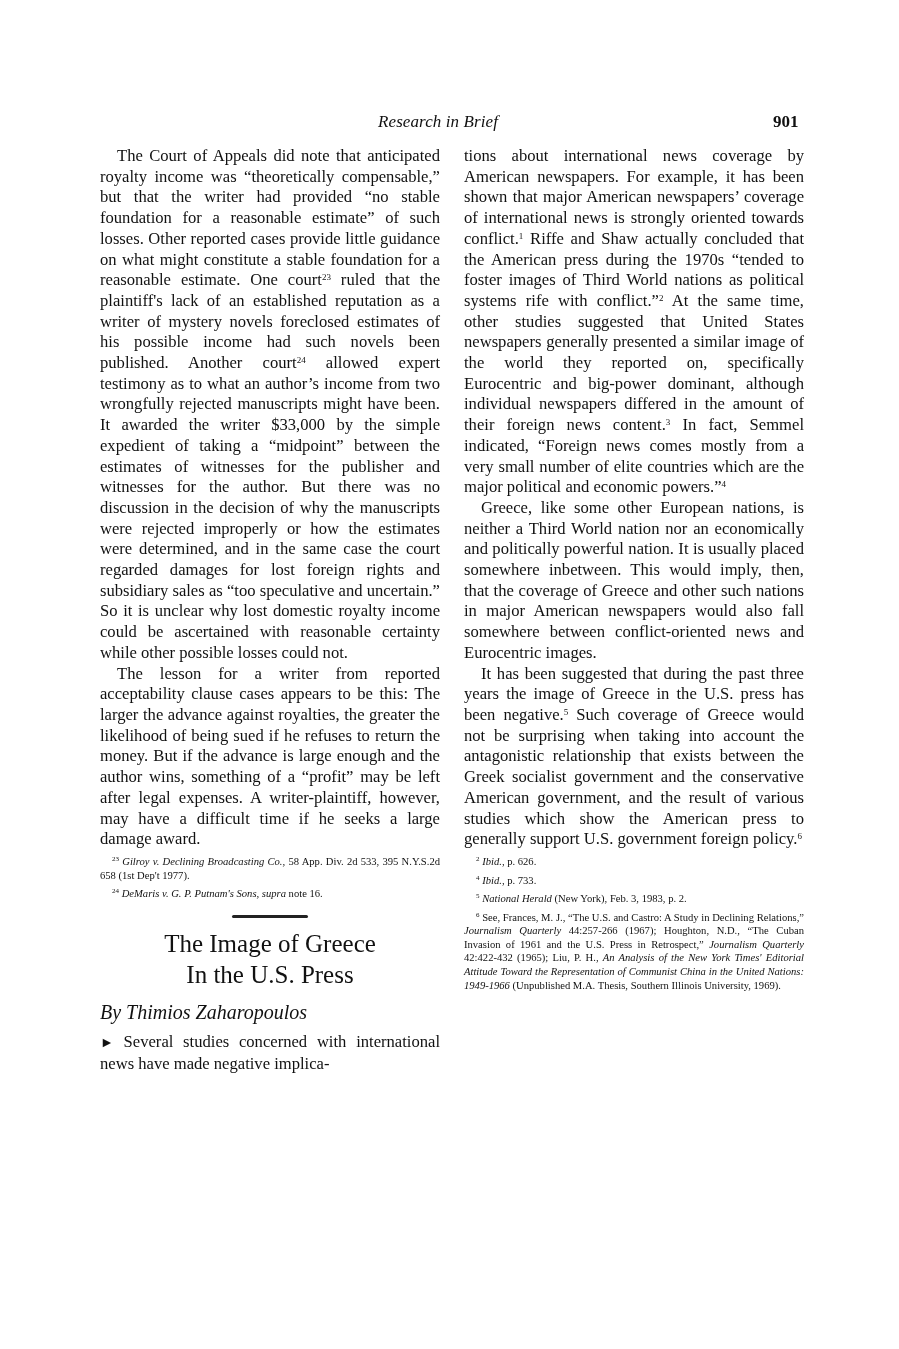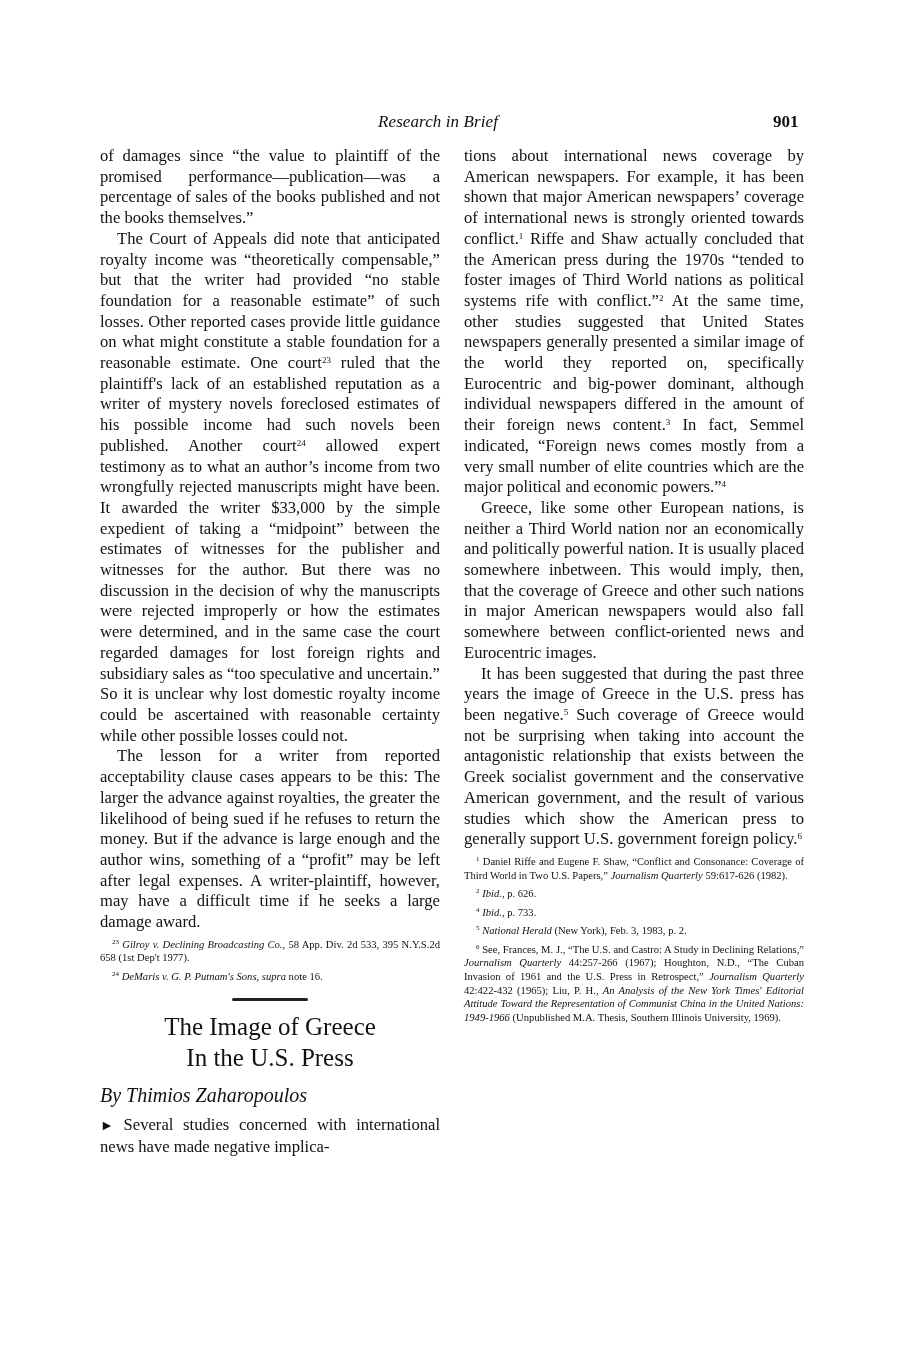--- a/index.html
+++ b/index.html
@@ -24,21 +24,20 @@
 </style>
 </head>
 <body>
 
 <div class="running-head">
   <span class="rh-title">Research in Brief</span>
   <span class="rh-page">901</span>
 </div>
 
 <div class="col col-left">
-  <p>of damages since “the value to plaintiff of the promised performance—publication—was a percentage of sales of the books published and not the books themselves.”</p>
   <p class="indent"><span>The Court of Appeals did note that anticipated royalty income was “theoretically compensable,” but that the writer had provided “no stable foundation for a reasonable estimate” of such losses. Other reported cases provide little guidance on what might constitute a stable foundation for a reasonable estimate. One court</span><sup>23</sup><span> ruled that the plaintiff's lack of an established reputation as a writer of mystery novels foreclosed estimates of his possible income had such novels been published. Another court</span><sup>24</sup><span> allowed expert testimony as to what an author’s income from two wrongfully rejected manuscripts might have been. It awarded the writer $33,000 by the simple expedient of taking a “midpoint” between the estimates of witnesses for the publisher and witnesses for the author. But there was no discussion in the decision of why the manuscripts were rejected improperly or how the estimates were determined, and in the same case the court regarded damages for lost foreign rights and subsidiary sales as “too speculative and uncertain.” So it is unclear why lost domestic royalty income could be ascertained with reasonable certainty while other possible losses could not.</span></p>
   <p class="indent">The lesson for a writer from reported acceptability clause cases appears to be this: The larger the advance against royalties, the greater the likelihood of being sued if he refuses to return the money. But if the advance is large enough and the author wins, something of a “profit” may be left after legal expenses. A writer-plaintiff, however, may have a difficult time if he seeks a large damage award.</p>
 
   <p class="fn"><sup>23</sup> <i>Gilroy v. Declining Broadcasting Co.,</i><span> 58 App. Div. 2d 533, 395 N.Y.S.2d 658 (1st Dep't 1977).</span></p>
   <p class="fn"><sup>24</sup> <i>DeMaris v. G. P. Putnam's Sons, supra</i><span> note 16.</span></p>
 
   <div class="rule"></div>
 
   <h2 class="article-title">
     <span>The Image of Greece</span><br>
@@ -46,18 +45,17 @@
   </h2>
   <div class="byline">By Thimios Zaharopoulos</div>
   <p><span class="lead-marker">►</span> <span>Several studies concerned with international news have made negative implica-</span></p>
 </div>
 
 <div class="col col-right">
   <p><span>tions about international news coverage by American newspapers. For example, it has been shown that major American newspapers’ coverage of international news is strongly oriented towards conflict.</span><sup>1</sup><span> Riffe and Shaw actually concluded that the American press during the 1970s “tended to foster images of Third World nations as political systems rife with conflict.”</span><sup>2</sup><span> At the same time, other studies suggested that United States newspapers generally presented a similar image of the world they reported on, specifically Eurocentric and big-power dominant, although individual newspapers differed in the amount of their foreign news content.</span><sup>3</sup><span> In fact, Semmel indicated, “Foreign news comes mostly from a very small number of elite countries which are the major political and economic powers.”</span><sup>4</sup></p>
   <p class="indent">Greece, like some other European nations, is neither a Third World nation nor an economically and politically powerful nation. It is usually placed somewhere inbetween. This would imply, then, that the coverage of Greece and other such nations in major American newspapers would also fall somewhere between conflict-oriented news and Eurocentric images.</p>
   <p class="indent"><span>It has been suggested that during the past three years the image of Greece in the U.S. press has been negative.</span><sup>5</sup><span> Such coverage of Greece would not be surprising when taking into account the antagonistic relationship that exists between the Greek socialist government and the conservative American government, and the result of various studies which show the American press to generally support U.S. government foreign policy.</span><sup>6</sup></p>
 
-  <p class="fn"><sup>1</sup> <span>Daniel Riffe and Eugene F. Shaw, “Conflict and Consonance: Coverage of Third World in Two U.S. Papers,” </span><i>Journalism Quarterly</i><span> 59:617-626 (1982).</span></p>
   <p class="fn"><sup>2</sup> <i>Ibid.</i><span>, p. 626.</span></p>
   <p class="fn"><sup>4</sup> <i>Ibid.</i><span>, p. 733.</span></p>
   <p class="fn"><sup>5</sup> <i>National Herald</i><span> (New York), Feb. 3, 1983, p. 2.</span></p>
   <p class="fn"><sup>6</sup> <span>See, Frances, M. J., “The U.S. and Castro: A Study in Declining Relations,” </span><i>Journalism Quarterly</i><span> 44:257-266 (1967); Houghton, N.D., “The Cuban Invasion of 1961 and the U.S. Press in Retrospect,” </span><i>Journalism Quarterly</i><span> 42:422-432 (1965); Liu, P. H., </span><i>An Analysis of the New York Times' Editorial Attitude Toward the Representation of Communist China in the United Nations: 1949-1966</i><span> (Unpublished M.A. Thesis, Southern Illinois University, 1969).</span></p>
 </div>
 
 </body></html>

